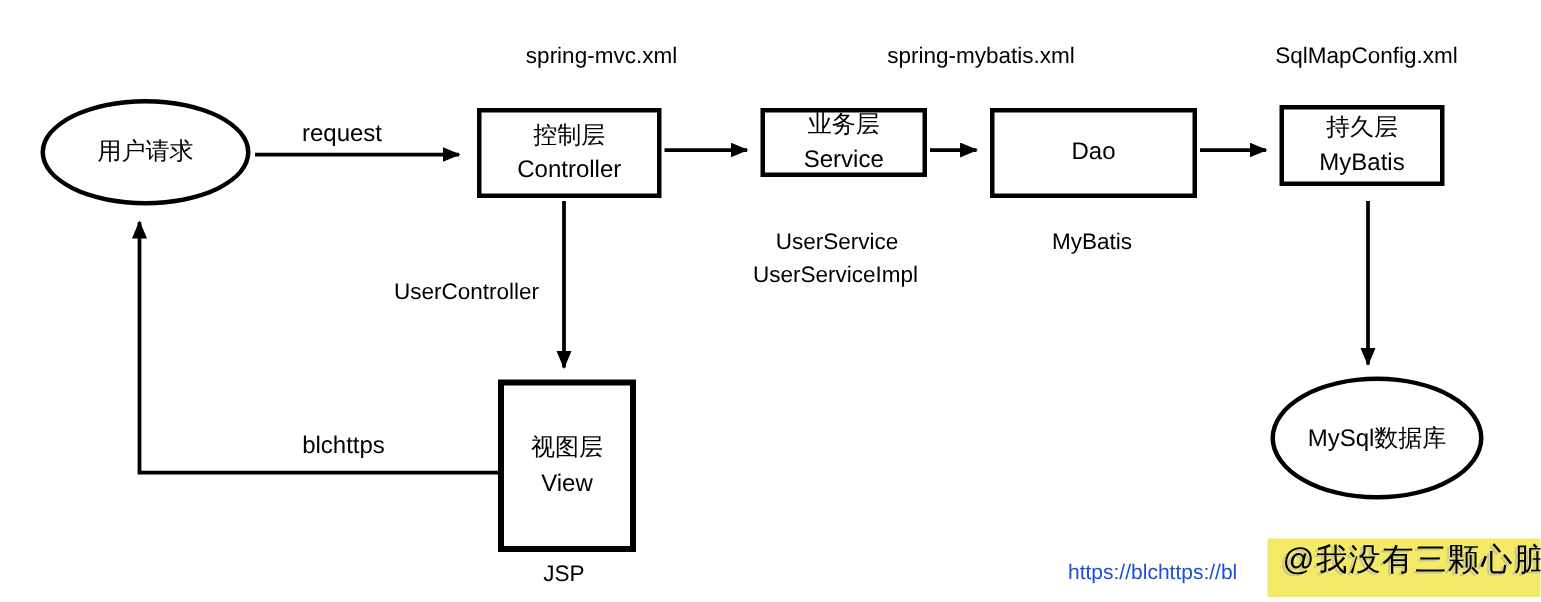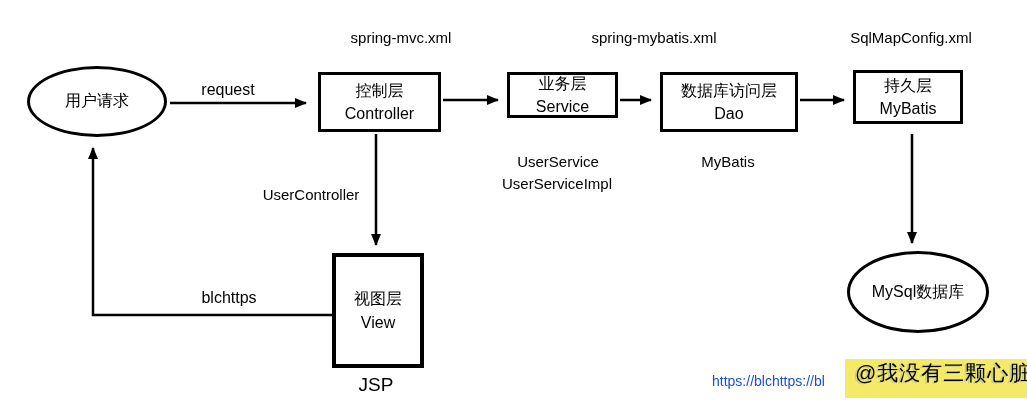--- a/index.html
+++ b/index.html
@@ -42,21 +42,21 @@
   .lbl{position:absolute;white-space:nowrap;font-size:15px;transform:translateX(-50%);}
   .lbl-config-mvc{left:377px;top:29px;margin-left:24px;}
   .lbl-config-mybatis{left:654px;top:29px;}
   .lbl-config-sqlmap{left:911px;top:29px;}
   .lbl-request{left:228px;top:81px;font-size:16px;}
   .lbl-response{left:229px;top:289px;font-size:16px;}
   .lbl-usercontroller{left:311px;top:186px;}
   .lbl-userservice{left:558px;top:153px;}
   .lbl-userserviceimpl{left:557px;top:175px;}
   .lbl-userdao{left:728px;top:153px;}
-  .lbl-jsp{left:376px;top:374px;font-size:19px;}
+  .lbl-jsp{left:376px;top:374px;font-size:15px;}
 
   
   .wm-url{
     position:absolute;left:712px;top:373px;
     font-size:14px;color:#1d4ed8;white-space:nowrap;
   }
   .wm-badge{
     position:absolute;left:845px;top:359px;width:182px;height:39px;
     display:flex;align-items:flex-start;justify-content:flex-start;
     padding-left:10px;box-sizing:border-box;white-space:nowrap;
@@ -96,21 +96,20 @@
   <div>控制层</div>
   <div>Controller</div>
 </div>
 
 <div class="node-box box-service">
   <div>业务层</div>
   <div>Service</div>
 </div>
 
 <div class="node-box box-dao">
-  <div>数据库访问层</div>
   <div>Dao</div>
 </div>
 
 <div class="node-box box-mybatis">
   <div>持久层</div>
   <div>MyBatis</div>
 </div>
 
 <div class="node-box box-view">
   <div>视图层</div>

